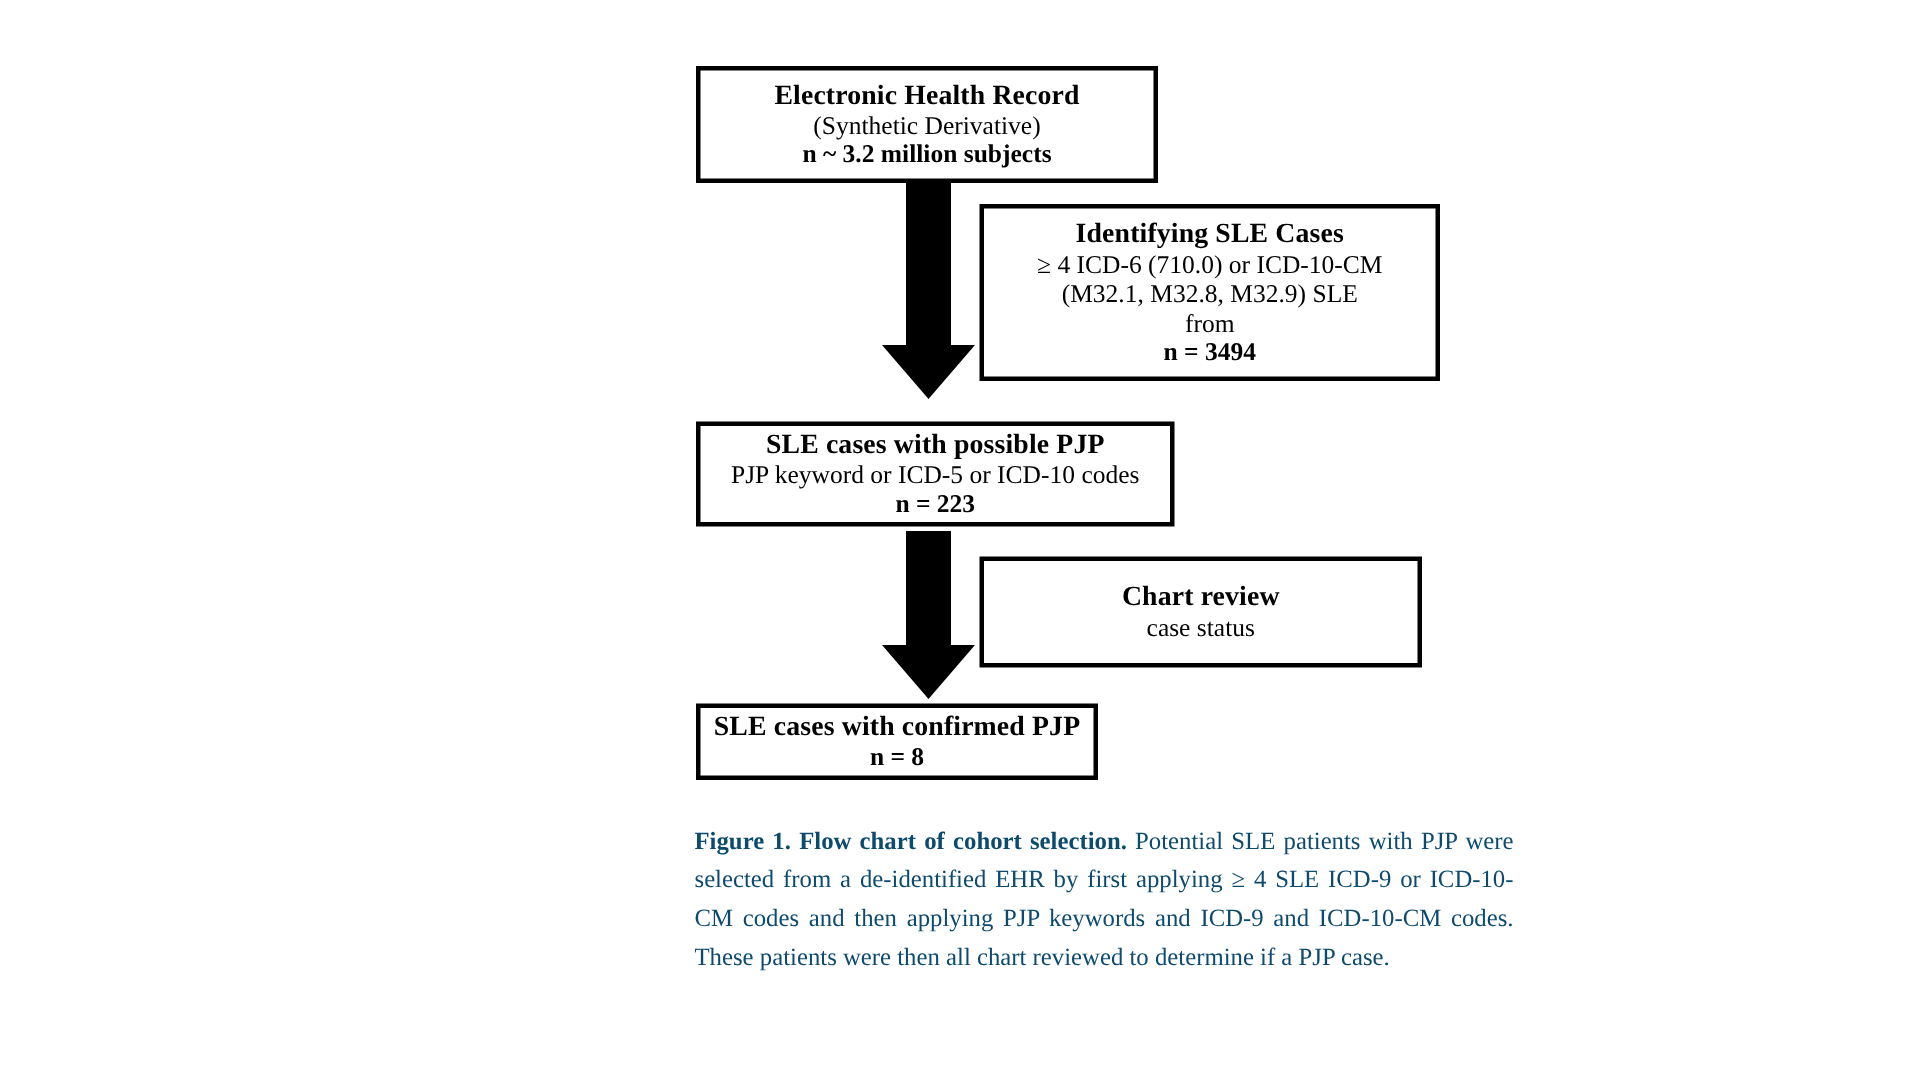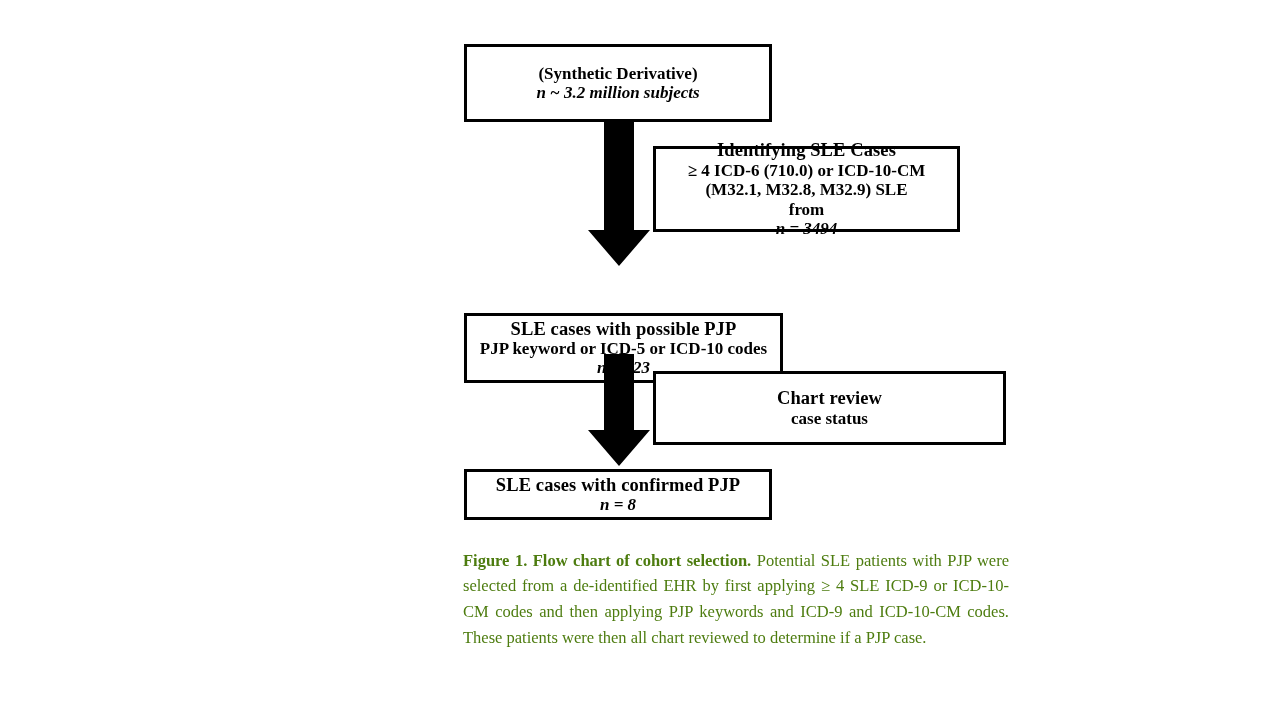--- a/index.html
+++ b/index.html
@@ -40,35 +40,34 @@
   .node-box .line {
     display: block;
     white-space: nowrap;
   }
   .node-title {
     font-weight: bold;
     font-size: 18.5px;
     letter-spacing: 0.1px;
   }
   .node-sub {
-    font-weight: bold;
+    font-weight: normal;
     font-size: 17px;
   }
   .node-count {
-    font-style: italic;
     font-weight: bold;
     font-size: 17px;
   }
 
   
   #box-ehr        { left: 464px;  top: 44px;  width: 308px; height: 78px; }
-  #box-identify   { left: 653px;  top: 146px; width: 307px; height: 86px; justify-content: center; }
-  #box-possible   { left: 464px;  top: 281px; width: 319px; height: 70px; margin-top: 32px; }
-  #box-chartrev   { left: 653px;  top: 371px; width: 353px; height: 74px; }
-  #box-confirmed  { left: 464px;  top: 469px; width: 308px; height: 51px; }
+  #box-identify   { left: 653px;  top: 136px; width: 307px; height: 118px; justify-content: center; }
+  #box-possible   { left: 464px;  top: 281px; width: 319px; height: 70px; }
+  #box-chartrev   { left: 653px;  top: 371px; width: 295px; height: 74px; }
+  #box-confirmed  { left: 464px;  top: 469px; width: 268px; height: 51px; }
 
   #box-identify .node-sub,
   #box-chartrev .node-sub { line-height: 1.14; }
 
   
   .arrow-down {
     position: absolute;
     display: block;
   }
   #arrow-1 { left: 588px; top: 122px; width: 62px; height: 144px; }
@@ -77,35 +76,36 @@
   
   #caption {
     position: absolute;
     left: 463px;
     top: 531px;
     width: 546px;
     font-size: 16.5px;
     line-height: 1.56;
     text-align: justify;
     text-justify: inter-word;
-    color: #4d7c0f;
+    color: #0c4a6e;
   }
   #caption .cap-lead {
     font-weight: bold;
   }
   #caption .cap-body {
     font-weight: normal;
   }
 </style>
 </head>
 <body>
 
 <div id="figure-root">
 
   <div class="node-box" id="box-ehr">
+    <span class="line node-title">Electronic Health Record</span>
     <span class="line node-sub">(Synthetic Derivative)</span>
     <span class="line node-count">n ~ 3.2 million subjects</span>
   </div>
 
   <svg class="arrow-down" id="arrow-1" viewBox="0 0 62 144" preserveAspectRatio="none" aria-hidden="true">
     <polygon points="16,0 46,0 46,108 62,108 31,144 0,108 16,108" fill="#000000"></polygon>
   </svg>
 
   <div class="node-box" id="box-identify">
     <span class="line node-title">Identifying SLE Cases</span>

